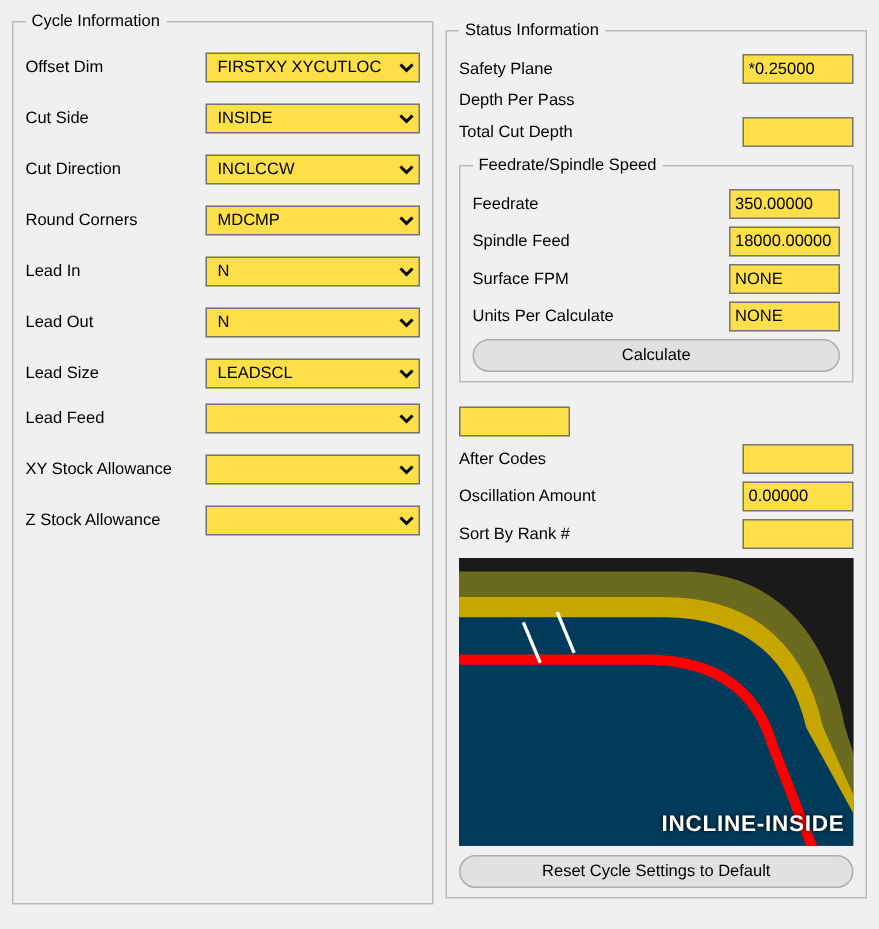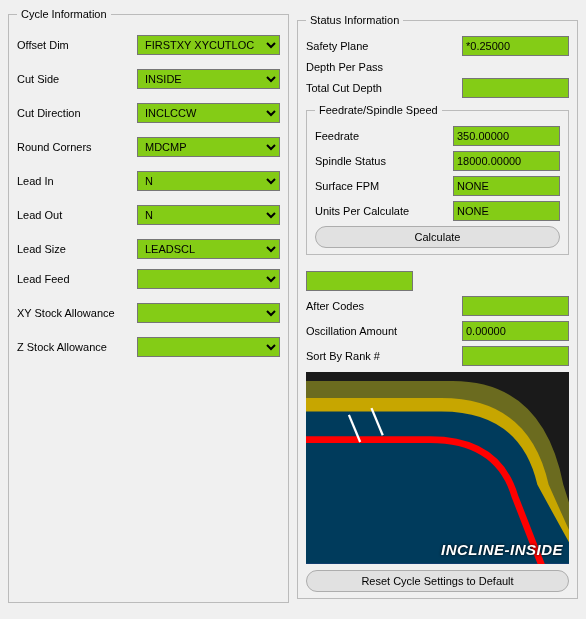--- a/index.html
+++ b/index.html
@@ -31,50 +31,49 @@
     display: flex;
     align-items: center;
     min-height: 22px;
     margin-bottom: 12px;
   }
   .lbl { flex: 0 0 120px; }
   .ctl { flex: 1; }
   select, input[type=text] {
     font: inherit;
     border: 1px solid #767676;
-    background: #84cc16;
+    background: #fde047;
     height: 20px;
     padding: 1px 3px;
   }
   select {
     width: 100%;
   }
   .status-row {
     display: flex;
     align-items: center;
     margin-bottom: 5px;
   }
   .status-row .slabel { flex: 1; }
-  .status-row input { width: 107px; }
+  .status-row input { width: 74px; }
   button {
     font: inherit;
     background: #e1e1e1;
     border: 1px solid #adadad;
     height: 22px;
     cursor: pointer;
   }
   .full { width: 100%; border-radius: 11px; }
   .image-box {
     width: 100%;
     aspect-ratio: 233/170;
     background: #8b5cf6;
     position: relative;
     overflow: hidden;
     margin: 6px 0;
-    font-style: italic;
   }
   .image-box svg { position:absolute; inset:0; width:100%; height:100%; }
   .img-caption {
     position: absolute;
     right: 6px; bottom: 6px;
     color: #fff;
     font-size: 15px;
     font-weight: 600;
     letter-spacing: .5px;
     text-shadow: 0 0 3px #000;
@@ -151,21 +150,21 @@
         <input type="text" value="" style="">
       </div>
 
       <fieldset>
         <legend>Feedrate/Spindle Speed</legend>
         <div class="status-row">
           <div class="slabel">Feedrate</div>
           <input type="text" value="350.00000" style="">
         </div>
         <div class="status-row">
-          <div class="slabel">Spindle Status</div>
+          <div class="slabel">Spindle Feed</div>
           <input type="text" value="18000.00000" style="">
         </div>
         <div class="status-row">
           <div class="slabel">Surface FPM</div>
           <input type="text" value="NONE" style="">
         </div>
         <div class="status-row">
           <div class="slabel">Units Per Calculate</div>
           <input type="text" value="NONE" style="">
         </div>

